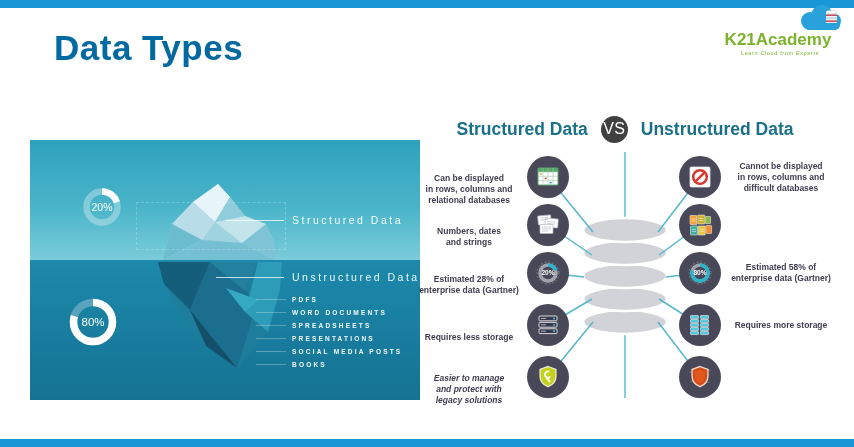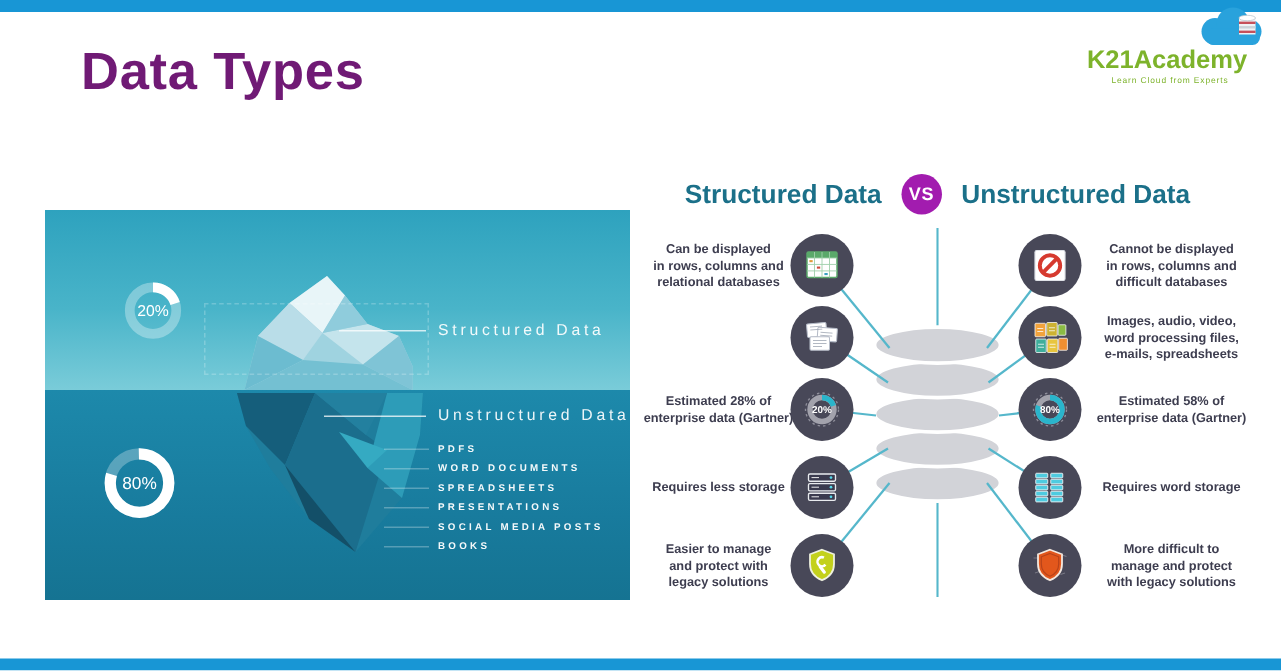--- a/index.html
+++ b/index.html
@@ -5,21 +5,21 @@
   html,body{margin:0;padding:0;}
   body{
     width:854px;height:447px;position:relative;overflow:hidden;
     background:#ffffff;font-family:"Liberation Sans", sans-serif;
   }
   .accent-bar{position:absolute;left:0;width:854px;height:8px;background:#1896d5;}
   #top-bar{top:0;}
   #bottom-bar{top:439px;}
   #page-title{
     position:absolute;left:54px;top:28px;font-size:35px;font-weight:bold;
-    color:#701a75;letter-spacing:.5px;
+    color:#0369a1;letter-spacing:.5px;
   }
   #logo{position:absolute;right:6px;top:4px;width:134px;height:58px;}
 
   
   #iceberg-fig{position:absolute;left:30px;top:140px;width:390px;height:260px;overflow:hidden;}
   #iceberg-fig .sky{position:absolute;left:0;top:0;width:390px;height:120px;
     background:linear-gradient(180deg,#2ea2be 0%,#49b4c9 55%,#7accd9 100%);}
   #iceberg-fig .sea{position:absolute;left:0;top:120px;width:390px;height:140px;
     background:linear-gradient(180deg,#1d89ab 0%,#187b9d 60%,#157392 100%);}
   #iceberg-svg{position:absolute;left:0;top:0;}
@@ -39,33 +39,33 @@
   .ib-item{position:relative;height:13.1px;line-height:13.1px;font-size:6.5px;
     font-weight:bold;letter-spacing:2.2px;color:rgba(255,255,255,.95);white-space:nowrap;}
   .ib-item::before{content:"";position:absolute;left:-36px;top:6px;width:30px;
     border-top:1px solid rgba(255,255,255,.28);}
 
   
   #cmp{position:absolute;left:413px;top:110px;width:424px;height:300px;}
   #cmp-header{position:absolute;left:0;top:0;width:424px;height:38px;
     display:flex;justify-content:center;align-items:center;gap:13px;}
   .cmp-title{font-size:17.5px;font-weight:bold;color:#1b7089;white-space:nowrap;}
-  #vs-badge{width:27px;height:27px;border-radius:50%;background:#a21caf;color:#ffffff;
-    font-size:12px;font-weight:bold;display:flex;align-items:center;justify-content:center;
+  #vs-badge{width:27px;height:27px;border-radius:50%;background:#404040;color:#ffffff;
+    font-size:16px;font-weight:normal;display:flex;align-items:center;justify-content:center;
     letter-spacing:.5px;flex:0 0 auto;}
   #cmp-backbone{position:absolute;left:0;top:0;}
   .cmp-circle{position:absolute;width:42px;height:42px;border-radius:50%;background:#484858;
     display:flex;align-items:center;justify-content:center;}
   .cmp-circle.cl{left:114px;} .cmp-circle.cr{left:266px;}
   .r1{top:46px;} .r2{top:94px;} .r3{top:142px;} .r4{top:194px;} .r5{top:246px;}
   .cmp-text{position:absolute;width:112px;transform:translateY(-50%);
     font-size:8.5px;font-weight:bold;color:#3d3d4f;line-height:1.28;text-align:center;
     white-space:pre-line;}
-  .cmp-text.tl{left:10px;} .cmp-text.tr{left:312px;}
-  .t1{top:67px;} .t2{top:115px;} .t3{top:163px;} .t4{top:215px;text-align:center;} .t5{top:267px;}
+  .cmp-text.tl{left:0;margin-top:12px;} .cmp-text.tr{left:312px;}
+  .t1{top:67px;} .t2{top:115px;} .t3{top:163px;} .t4{top:215px;text-align:center;} .t5{top:267px;font-style:italic;}
   .src{}
 </style>
 </head>
 <body>
 
 <div id="top-bar" class="accent-bar"></div>
 <div id="bottom-bar" class="accent-bar"></div>
 
 <div id="page-title">Data Types</div>
 
@@ -169,39 +169,35 @@
       <line x1="287" y1="115" x2="246" y2="145"></line>
       <line x1="287" y1="163" x2="253" y2="167"></line>
       <line x1="287" y1="215" x2="246" y2="189"></line>
       <line x1="287" y1="267" x2="245" y2="212"></line>
     </g>
   </svg>
 
   <div class="cmp-text tl t1">Can be displayed
 in rows, columns and
 relational databases</div>
+  <div class="cmp-text tl t2">Numbers, dates
+and strings</div>
   <div class="cmp-text tl t3"><span>Estimated 28% of
 enterprise data</span> <span class="src">(Gartner)</span></div>
   <div class="cmp-text tl t4">Requires less storage</div>
   <div class="cmp-text tl t5">Easier to manage
 and protect with
 legacy solutions</div>
 
   <div class="cmp-text tr t1">Cannot be displayed
 in rows, columns and
 difficult databases</div>
-  <div class="cmp-text tr t2">Images, audio, video,
-word processing files,
-e-mails, spreadsheets</div>
   <div class="cmp-text tr t3"><span>Estimated 58% of
 enterprise data</span> <span class="src">(Gartner)</span></div>
-  <div class="cmp-text tr t4">Requires word storage</div>
-  <div class="cmp-text tr t5">More difficult to
-manage and protect
-with legacy solutions</div>
+  <div class="cmp-text tr t4">Requires more storage</div>
 
   <div class="cmp-circle cl r1">
     <svg width="26" height="26" viewBox="0 0 26 26">
       <rect x="3" y="4" width="20" height="17" rx="1" fill="#ffffff" stroke="#5aa96a" stroke-width="1"></rect>
       <rect x="3" y="4" width="20" height="4" fill="#5aa96a"></rect>
       <g stroke="#9fcfaa" stroke-width="0.6">
         <line x1="8" y1="4" x2="8" y2="21"></line>
           <line x1="13" y1="4" x2="13" y2="21"></line>
           <line x1="18" y1="4" x2="18" y2="21"></line>
         <line x1="3" y1="8" x2="23" y2="8"></line>

